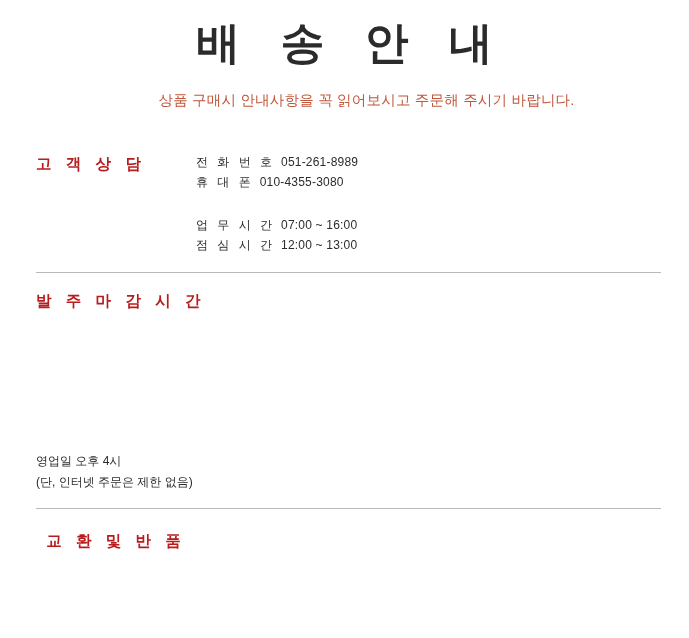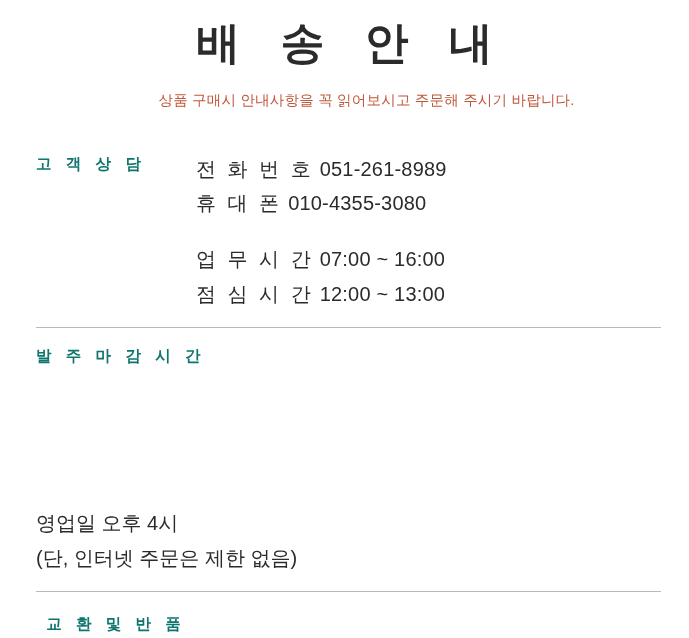--- a/index.html
+++ b/index.html
@@ -44,30 +44,30 @@
     padding: 0 32px 0 36px;
     box-sizing: border-box;
   }
   .sec-contact { margin-top: 42px; }
   .sec-order   { margin-top: 16px; flex-direction: column; }
   .sec-return  { margin-top: 20px; text-align: center; }
 
   .label {
     width: 160px;
     flex: 0 0 160px;
-    color: #0f766e;
+    color: #b91c1c;
     font-size: 15.5px;
     font-weight: bold;
     letter-spacing: 5px;
     padding-top: 2px;
     white-space: nowrap;
   }
   .body-col {
     flex: 1 1 auto;
-    font-size: 20px;
+    font-size: 12px;
     color: #2b2b2b;
     line-height: 1.72;
   }
   .row {
     white-space: nowrap;
   }
   .row .k {
     letter-spacing: 3px;
     margin-right: 6px;
   }

